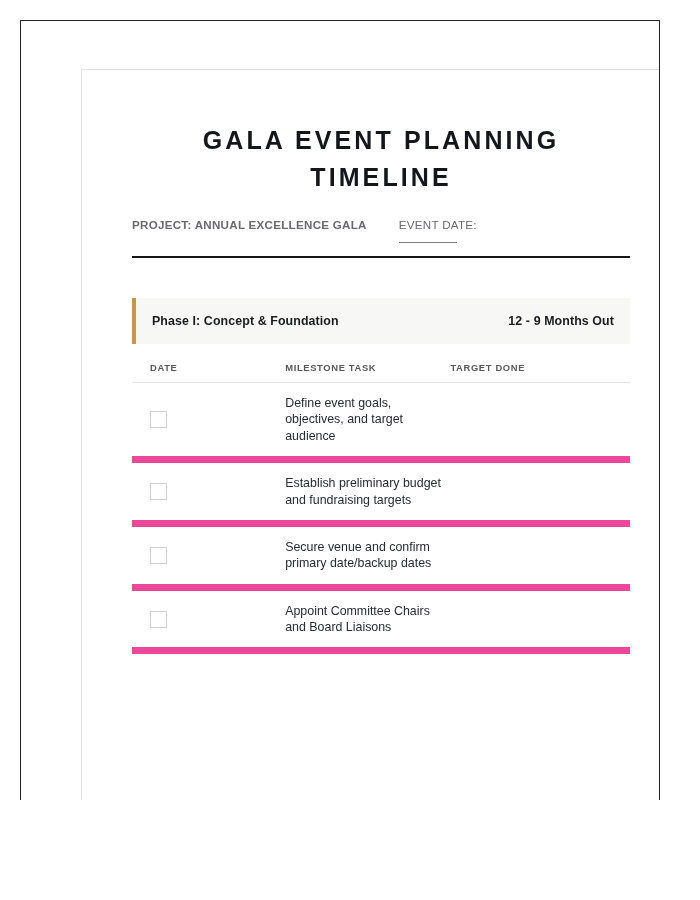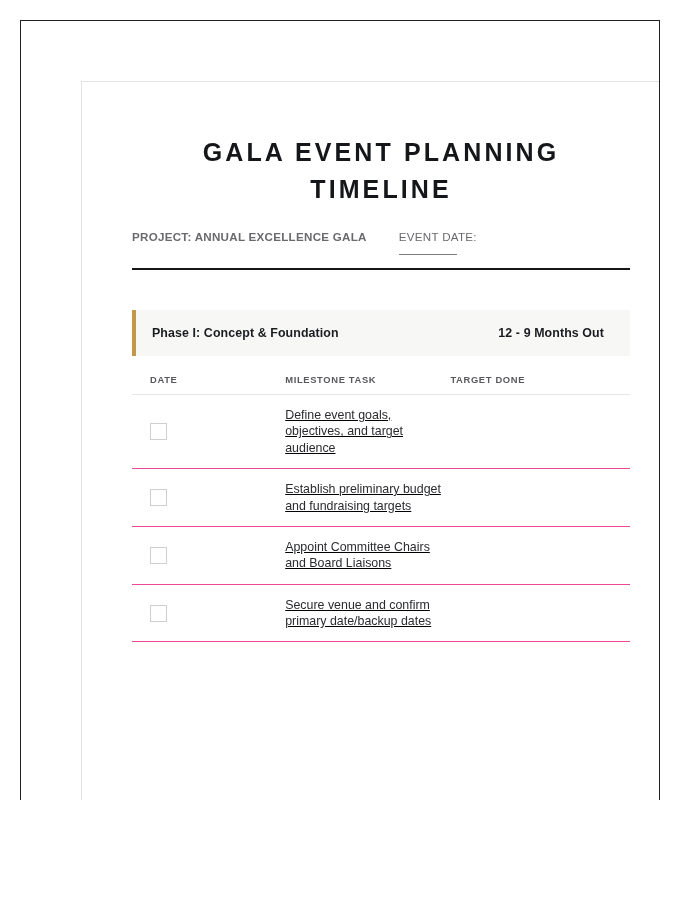--- a/index.html
+++ b/index.html
@@ -26,21 +26,21 @@
     border-bottom: none;
     box-sizing: border-box;
     background: #ffffff;
     overflow: hidden;
   }
 
   
   .page-sheet {
     position: absolute;
     left: 60px;     
-    top: 60px;      
+    top: 48px;      
     width: 600px;
     height: 740px;
     background: #ffffff;
     border: 1px solid #e2e2e2;
     border-bottom: none;
     box-sizing: border-box;
     overflow: hidden;
   }
 
   .page-inner {
@@ -124,21 +124,20 @@
     font-size: 12.4px;
     font-weight: bold;
     color: #1b1c20;
     letter-spacing: 0.1px;
   }
   .phase-window {
     font-size: 12.4px;
     font-weight: bold;
     color: #1b1c20;
     letter-spacing: 0.1px;
-    margin-right: 10px;
   }
 
   
   .task-table {
     width: 100%;
     border-collapse: collapse;
     table-layout: fixed;
     margin-top: 0;
   }
   .task-table col.c-done   { width: 128px; }
@@ -151,24 +150,23 @@
     font-weight: bold;
     letter-spacing: 0.65px;
     color: #59595d;
     padding: 18px 0 9px 0;
     border-bottom: 1px solid #e6e6e6;
     vertical-align: bottom;
   }
   .task-table thead th.th-done { padding-left: 18px; }
 
   .task-table tbody td {
-    border-bottom: 1px solid #ec4899;
+    border-bottom: 7px solid #ec4899;
     vertical-align: middle;
     padding: 12px 0 12px 0;
-    text-decoration: underline;
   }
   .td-done { padding-left: 18px !important; }
 
   .checkbox {
     width: 17px;
     height: 17px;
     border: 1px solid #cfcfcf;
     background: #ffffff;
     box-sizing: border-box;
     display: block;
@@ -249,33 +247,33 @@
               <td class="td-date">
                 <span class="date-blank"></span>
               </td>
             </tr>
 
             <tr>
               <td class="td-done">
                 <span class="checkbox"></span>
               </td>
               <td>
+                <span class="task-text">Secure venue and confirm primary date/backup dates</span>
+              </td>
+              <td class="td-date">
+                <span class="date-blank"></span>
+              </td>
+            </tr>
+
+            <tr>
+              <td class="td-done">
+                <span class="checkbox"></span>
+              </td>
+              <td>
                 <span class="task-text">Appoint Committee Chairs and Board Liaisons</span>
-              </td>
-              <td class="td-date">
-                <span class="date-blank"></span>
-              </td>
-            </tr>
-
-            <tr>
-              <td class="td-done">
-                <span class="checkbox"></span>
-              </td>
-              <td>
-                <span class="task-text">Secure venue and confirm primary date/backup dates</span>
               </td>
               <td class="td-date">
                 <span class="date-blank"></span>
               </td>
             </tr>
 
           </tbody>
         </table>
 
       </div>

